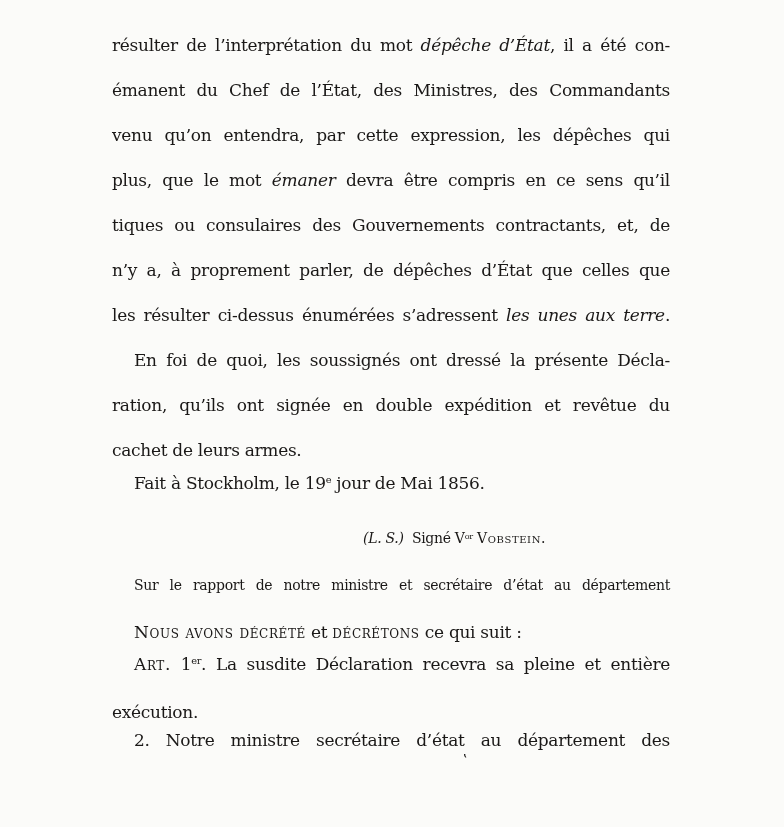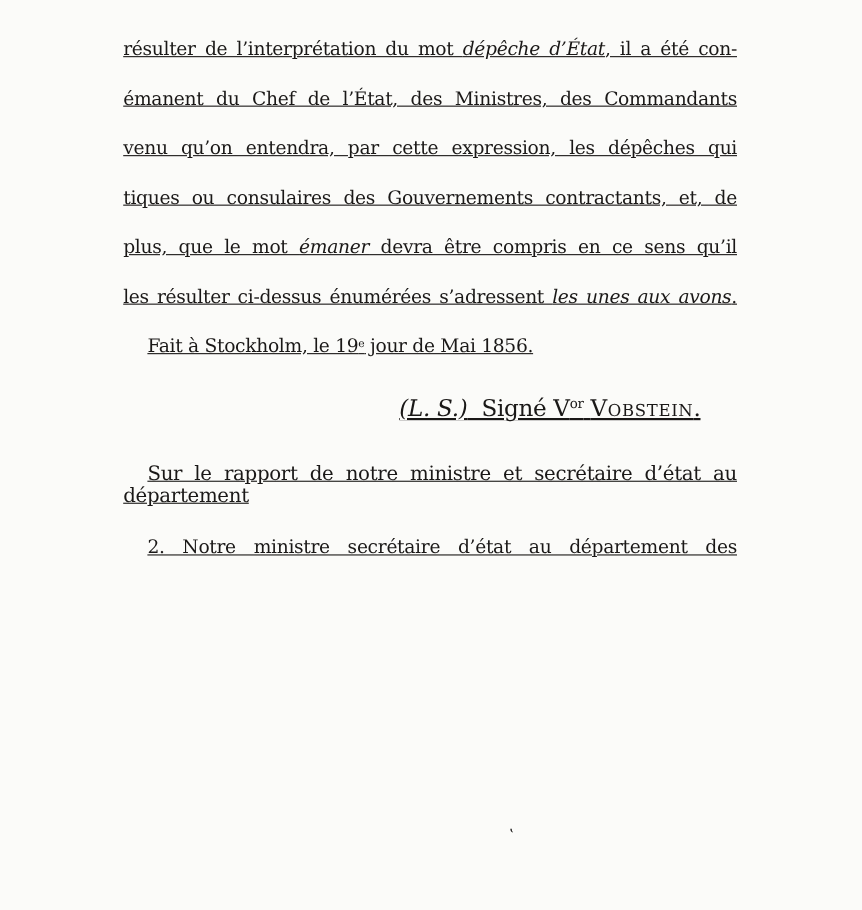--- a/index.html
+++ b/index.html
@@ -9,64 +9,77 @@
     font-family:"DejaVu Serif","Liberation Serif",serif;
     color:#1a1817;
     overflow:hidden;
     position:relative;
   }
   .page{position:absolute;inset:0;}
   .text-block{
     position:absolute;left:112px;top:34px;width:558px;
     font-size:17px;line-height:22.5px;letter-spacing:-0.3px;
   }
-  .paragraph{margin:0;text-decoration:underline;}
+  .paragraph{margin:0;}
   .line{min-height:22.5px;}
   .line.justify{text-align:justify;text-justify:inter-word;}
   .line.justify::after{content:"";display:inline-block;width:100%;height:0;}
   .line.indent{text-indent:22px;}
   .s-r{font-style:normal;}
   .s-i{font-style:italic;}
   .s-sc{font-variant:small-caps;letter-spacing:0.6px;}
   .s-sup{font-size:0.58em;vertical-align:baseline;position:relative;top:-0.52em;}
 
-  [data-name="line-date-stockholm"]{}
-  [data-name="sig-stockholm"]{margin-top:26px;margin-left:251px;font-size:21px;}
+  [data-name="line-date-stockholm"]{margin-top:10px;}
+  [data-name="sig-stockholm"]{margin-top:26px;margin-left:251px;font-size:14px;}
   [data-name="sig-stockholm"] .line{line-height:30px;min-height:30px;}
-  [data-name="para-rapport"]{margin-top:32px;font-size:18px;line-height:20px;}
+  [data-name="para-rapport"]{margin-top:20px;font-size:14px;line-height:20px;}
   [data-name="para-rapport"] .line{min-height:20px;line-height:20px;}
   [data-name="line-decretons"]{margin-top:6px;}
   [data-name="para-article-1"]{margin-top:9px;}
   [data-name="para-article-2"]{margin-top:6px;}
 
   .stray-mark{
     position:absolute;left:463px;top:752px;
     font-size:14px;color:#1a1817;
   }
 </style>
 </head>
 <body>
 
 <div class="page" data-name="document-page">
   <div class="text-block" id="text-block" data-name="text-block">
       <div class="paragraph" data-name="para-declaration-interpretation">
         <div class="line justify" data-name="text-line"><span class="s-r" data-name="text-segment">résulter de l’interprétation du mot </span><span class="s-i" data-name="text-segment">dépêche d’État</span><span class="s-r" data-name="text-segment">, il a été con-</span></div>
         <div class="line justify" data-name="text-line"><span class="s-r" data-name="text-segment">émanent du Chef de l’État, des Ministres, des Commandants</span></div>
         <div class="line justify" data-name="text-line"><span class="s-r" data-name="text-segment">venu qu’on entendra, par cette expression, les dépêches qui</span></div>
+        <div class="line justify" data-name="text-line"><span class="s-r" data-name="text-segment">plus, que le mot </span><span class="s-i" data-name="text-segment">émaner</span><span class="s-r" data-name="text-segment"> devra être compris en ce sens qu’il</span></div>
         <div class="line justify" data-name="text-line"><span class="s-r" data-name="text-segment">tiques ou consulaires des Gouvernements contractants, et, de</span></div>
-        <div class="line justify" data-name="text-line"><span class="s-r" data-name="text-segment">plus, que le mot </span><span class="s-i" data-name="text-segment">émaner</span><span class="s-r" data-name="text-segment"> devra être compris en ce sens qu’il</span></div>
-        <div class="line justify" data-name="text-line"><span class="s-r" data-name="text-segment">les résulter ci-dessus énumérées s’adressent </span><span class="s-i" data-name="text-segment">les unes aux avons</span><span class="s-r" data-name="text-segment">.</span></div>
+        <div class="line justify" data-name="text-line"><span class="s-r" data-name="text-segment">n’y a, à proprement parler, de dépêches d’État que celles que</span></div>
+        <div class="line justify" data-name="text-line"><span class="s-r" data-name="text-segment">les résulter ci-dessus énumérées s’adressent </span><span class="s-i" data-name="text-segment">les unes aux terre</span><span class="s-r" data-name="text-segment">.</span></div>
+      </div>
+      <div class="paragraph" data-name="para-en-foi-de-quoi">
+        <div class="line justify indent" data-name="text-line"><span class="s-r" data-name="text-segment">En foi de quoi, les soussignés ont dressé la présente Décla-</span></div>
+        <div class="line justify" data-name="text-line"><span class="s-r" data-name="text-segment">ration, qu’ils ont signée en double expédition et revêtue du</span></div>
+        <div class="line" data-name="text-line"><span class="s-r" data-name="text-segment">cachet de leurs armes.</span></div>
       </div>
       <div class="paragraph" data-name="line-date-stockholm">
         <div class="line indent" data-name="text-line"><span class="s-r" data-name="text-segment">Fait à Stockholm, le 19</span><span class="s-sup" data-name="text-segment">e</span><span class="s-r" data-name="text-segment"> jour de Mai 1856.</span></div>
       </div>
       <div class="paragraph" data-name="sig-stockholm">
         <div class="line" data-name="text-line"><span class="s-i" data-name="text-segment">(L. S.)</span><span class="s-r" data-name="text-segment">&nbsp; Signé V</span><span class="s-sup" data-name="text-segment">or</span><span class="s-r" data-name="text-segment"> </span><span class="s-sc" data-name="text-segment">Vobstein</span><span class="s-r" data-name="text-segment">.</span></div>
       </div>
       <div class="paragraph" data-name="para-rapport">
         <div class="line justify indent" data-name="text-line"><span class="s-r" data-name="text-segment">Sur le rapport de notre ministre et secrétaire d’état au département</span></div>
       </div>
+      <div class="paragraph" data-name="line-decretons">
+        <div class="line indent" data-name="text-line"><span class="s-sc" data-name="text-segment">Nous avons décrété</span><span class="s-r" data-name="text-segment"> et </span><span class="s-sc" data-name="text-segment">décrétons</span><span class="s-r" data-name="text-segment"> ce qui suit :</span></div>
+      </div>
+      <div class="paragraph" data-name="para-article-1">
+        <div class="line justify indent" data-name="text-line"><span class="s-sc" data-name="text-segment">Art.</span><span class="s-r" data-name="text-segment"> 1</span><span class="s-sup" data-name="text-segment">er</span><span class="s-r" data-name="text-segment">. La susdite Déclaration recevra sa pleine et entière</span></div>
+        <div class="line" data-name="text-line"><span class="s-r" data-name="text-segment">exécution.</span></div>
+      </div>
       <div class="paragraph" data-name="para-article-2">
         <div class="line justify indent" data-name="text-line"><span class="s-r" data-name="text-segment">2. Notre ministre secrétaire d’état au département des</span></div>
       </div>
     </div>
   <span class="stray-mark" data-name="stray-ink-mark">‛</span>
 </div>
 
 </body></html>

